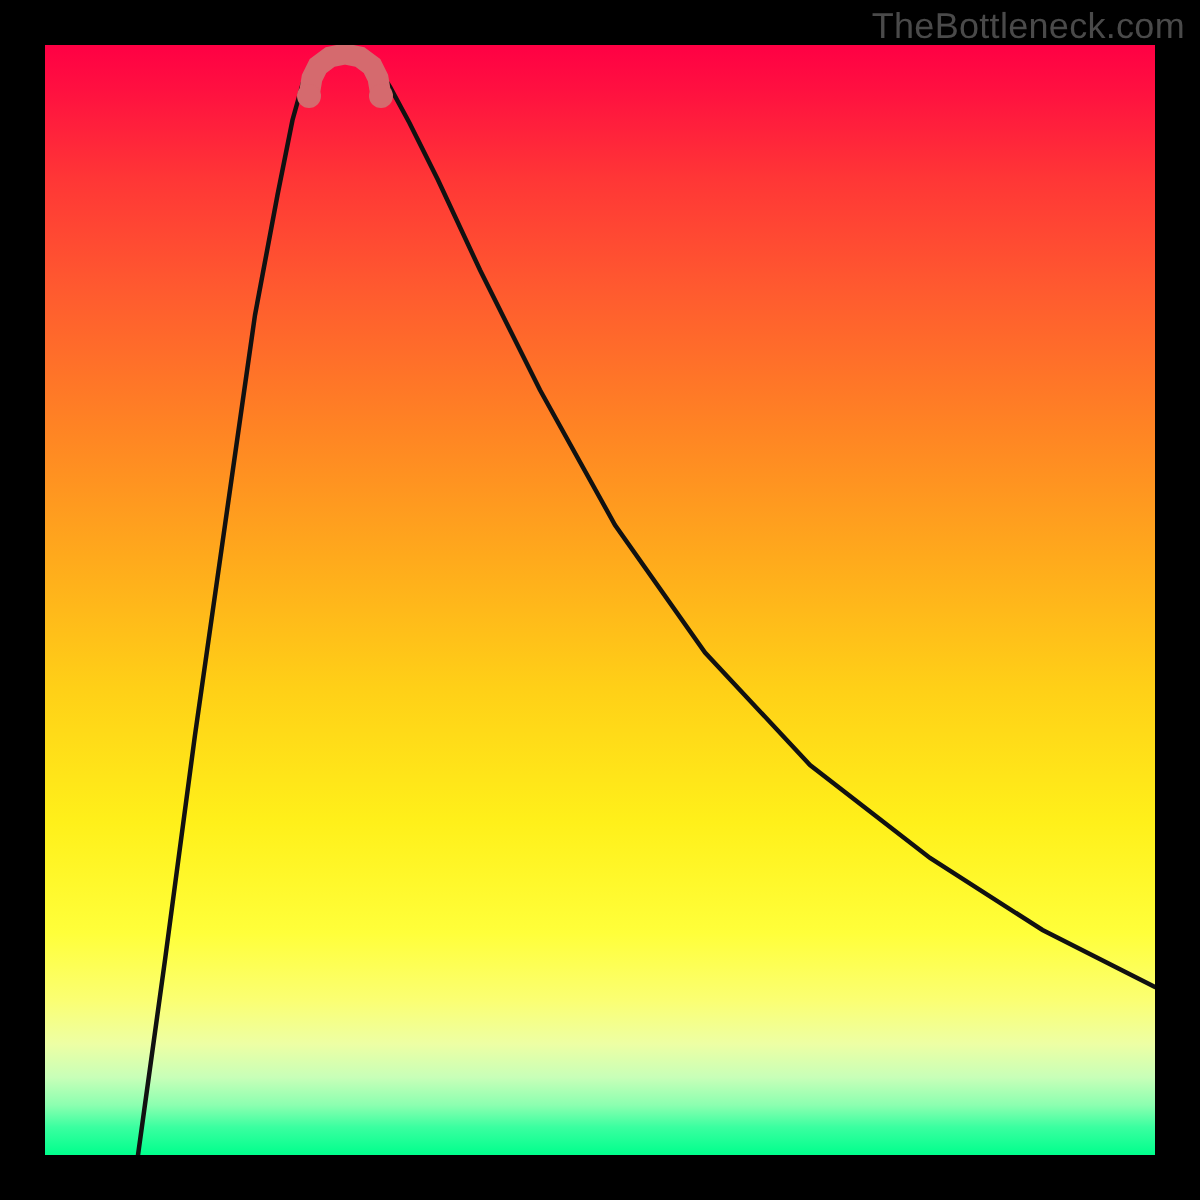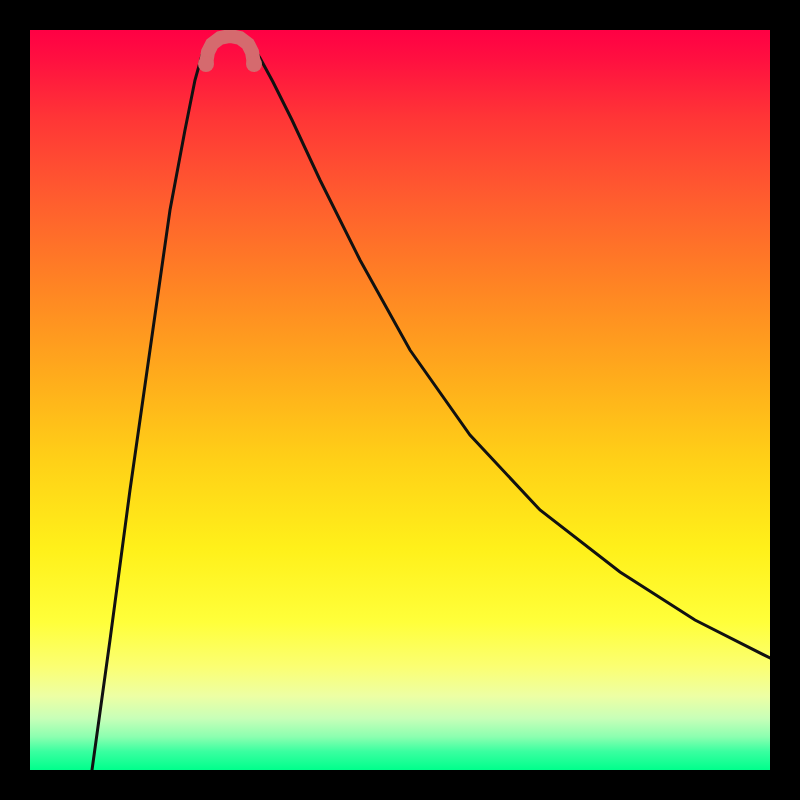--- a/index.html
+++ b/index.html
@@ -61,20 +61,21 @@
     top: 0; left: 0;
     width: 740px; height: 740px;
     overflow: visible;
   }
 </style>
 </head>
 <body>
 
 <div class="frame">
 
+  <div class="watermark">TheBottleneck.com</div>
 
   <div class="plot">
     <div class="gradient"></div>
 
     <svg class="curve" viewBox="0 0 740 740" preserveAspectRatio="none">
       <path id="path-left" fill="none" stroke-width="3" stroke-linecap="round" stroke="#111111" d="M62.0 740.0 L80.0 610.0 L100.0 460.0 L120.0 320.0 L140.0 180.0 L155.0 100.0 L165.0 50.0 L172.0 25.0 L178.0 14.0 L182.0 10.0"></path>
       <path id="path-right" fill="none" stroke-width="3" stroke-linecap="round" stroke="#111111" d="M218.0 10.0 L222.0 15.0 L230.0 28.0 L243.0 52.0 L262.0 90.0 L290.0 150.0 L330.0 230.0 L380.0 320.0 L440.0 405.0 L510.0 480.0 L590.0 542.0 L665.0 590.0 L740.0 628.0"></path>
       <path id="path-cap" fill="none" stroke-width="14" stroke-linecap="round" stroke="#d56a6e" d="M176.0 34.0 L178.0 22.0 L182.0 14.0 L190.0 8.0 L200.0 6.0 L210.0 8.0 L218.0 14.0 L222.0 22.0 L224.0 34.0"></path>
       <circle id="cap-dot-left" r="8" fill="#d56a6e" cx="176" cy="34"></circle>
       <circle id="cap-dot-right" r="8" fill="#d56a6e" cx="224" cy="34"></circle>

